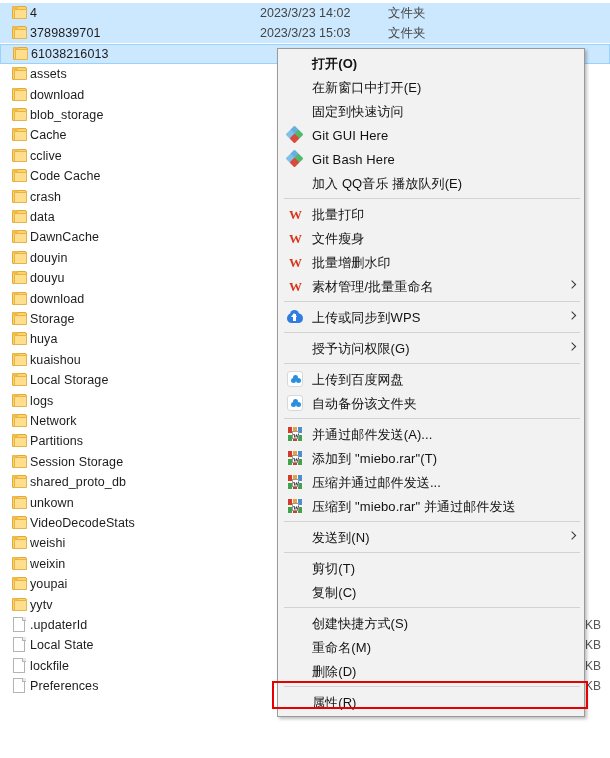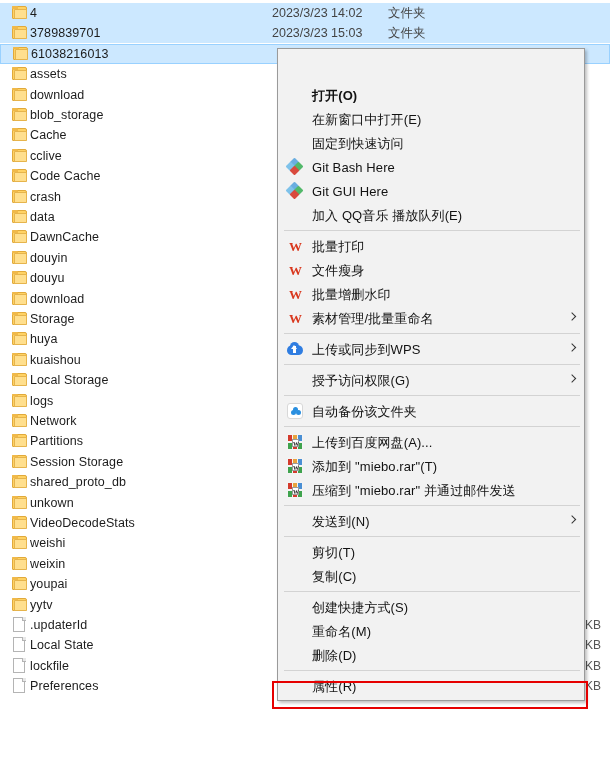--- a/index.html
+++ b/index.html
@@ -14,21 +14,21 @@
   
   #file-list { position:absolute; left:0; top:0; width:610px; height:758px; }
   .row {
     position:absolute; left:0; width:610px; height:20px;
     display:flex; align-items:center;
     font-size:12.5px; color:#1c1c1c;
   }
   .row.sel      { background:#cce8ff; }
   .row.focused  { background:#cce8ff; border:1px solid #99d1ff; }
   .row .nm { margin-left:30px; white-space:nowrap; letter-spacing:.1px; }
-  .row .dt { position:absolute; left:272px; color:#444; font-size:12.5px; }
+  .row .dt { position:absolute; left:260px; color:#444; font-size:12.5px; }
   .row .tp { position:absolute; left:388px; color:#444; font-size:12.5px; }
   .row .sz { position:absolute; left:585px; color:#555; font-size:12px; }
 
   
   .ficon { position:absolute; left:12px; width:16px; height:14px; }
   .ficon .back {
     position:absolute; left:0; top:0; width:15px; height:13px;
     background:#ffd264; border:1px solid #e0a93b; border-radius:1px 2px 1px 1px;
   }
   .ficon .tab {
@@ -58,21 +58,21 @@
     box-shadow: 2px 2px 3px rgba(0,0,0,.25);
     padding:2px 0 2px 0;
   }
   .mi {
     position:relative; height:24px;
     display:flex; align-items:center;
     font-size:13px; color:#121212; cursor:default;
     padding-left:34px; padding-right:20px;
     white-space:nowrap;
   }
-  .mi.bold { font-weight:bold;margin-top:32px; }
+  .mi.bold { font-weight:bold; }
   .mi .mlabel { line-height:1; letter-spacing:.1px; }
   .sep { height:1px; background:#d3d3d3; margin:3px 4px 3px 6px; }
   .arrow {
     position:absolute; right:7px; top:50%; transform:translateY(-50%);
     width:9px; height:9px;
   }
   .arrow::before{
     content:""; position:absolute; left:1px; top:0px;
     width:5px; height:5px;
     border-top:1.6px solid #333; border-right:1.6px solid #333;
@@ -464,30 +464,30 @@
         <span class="micon"></span>
         <span class="mlabel">固定到快速访问</span>
       </div>
       <div class="mi">
         <span class="micon ic-git">
           <i class="d1"></i>
           <i class="d2"></i>
           <i class="d3"></i>
           <i class="d4"></i>
         </span>
-        <span class="mlabel">Git Bash Here</span>
+        <span class="mlabel">Git GUI Here</span>
       </div>
       <div class="mi">
         <span class="micon ic-git">
           <i class="d1"></i>
           <i class="d2"></i>
           <i class="d3"></i>
           <i class="d4"></i>
         </span>
-        <span class="mlabel">Git GUI Here</span>
+        <span class="mlabel">Git Bash Here</span>
       </div>
       <div class="mi">
         <span class="micon"></span>
         <span class="mlabel">加入 QQ音乐 播放队列(E)</span>
       </div>
       <div class="sep"></div>
       <div class="mi">
         <span class="micon ic-wps">
           <span>W</span>
         </span>
@@ -523,40 +523,48 @@
         <span class="mlabel">上传或同步到WPS</span>
         <span class="arrow"></span>
       </div>
       <div class="sep"></div>
       <div class="mi">
         <span class="micon"></span>
         <span class="mlabel">授予访问权限(G)</span>
         <span class="arrow"></span>
       </div>
       <div class="sep"></div>
+      <div class="mi">
+        <span class="micon ic-baidu">
+          <i class="b1"></i>
+          <i class="b2"></i>
+          <i class="b3"></i>
+        </span>
+        <span class="mlabel">上传到百度网盘</span>
+      </div>
       <div class="mi">
         <span class="micon ic-baidu">
           <i class="b1"></i>
           <i class="b2"></i>
           <i class="b3"></i>
         </span>
         <span class="mlabel">自动备份该文件夹</span>
       </div>
       <div class="sep"></div>
       <div class="mi">
         <span class="micon ic-rar">
           <i class="r1"></i>
           <i class="r2"></i>
           <i class="r3"></i>
           <i class="r4"></i>
           <i class="r5"></i>
           <i class="r6"></i>
           <span class="bk">W</span>
         </span>
-        <span class="mlabel">上传到百度网盘(A)...</span>
+        <span class="mlabel">并通过邮件发送(A)...</span>
       </div>
       <div class="mi">
         <span class="micon ic-rar">
           <i class="r1"></i>
           <i class="r2"></i>
           <i class="r3"></i>
           <i class="r4"></i>
           <i class="r5"></i>
           <i class="r6"></i>
           <span class="bk">W</span>
@@ -566,20 +574,32 @@
       <div class="mi">
         <span class="micon ic-rar">
           <i class="r1"></i>
           <i class="r2"></i>
           <i class="r3"></i>
           <i class="r4"></i>
           <i class="r5"></i>
           <i class="r6"></i>
           <span class="bk">W</span>
         </span>
+        <span class="mlabel">压缩并通过邮件发送...</span>
+      </div>
+      <div class="mi">
+        <span class="micon ic-rar">
+          <i class="r1"></i>
+          <i class="r2"></i>
+          <i class="r3"></i>
+          <i class="r4"></i>
+          <i class="r5"></i>
+          <i class="r6"></i>
+          <span class="bk">W</span>
+        </span>
         <span class="mlabel">压缩到 "miebo.rar" 并通过邮件发送</span>
       </div>
       <div class="sep"></div>
       <div class="mi">
         <span class="micon"></span>
         <span class="mlabel">发送到(N)</span>
         <span class="arrow"></span>
       </div>
       <div class="sep"></div>
       <div class="mi">

